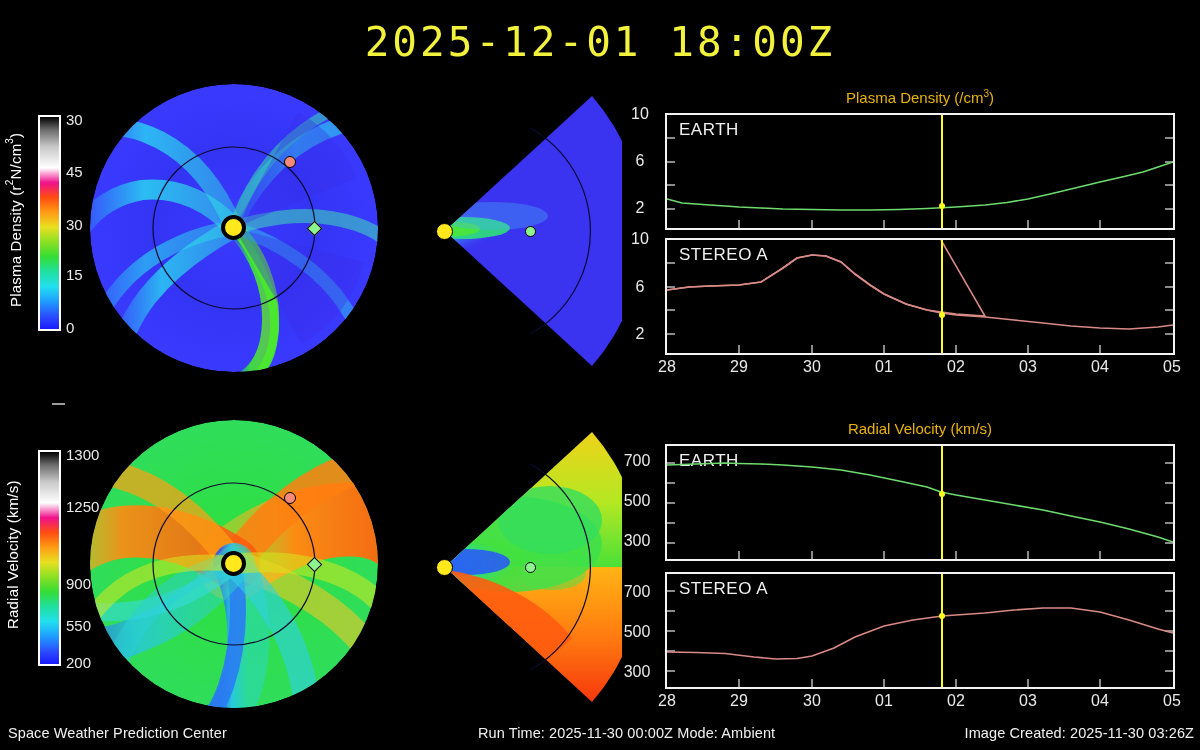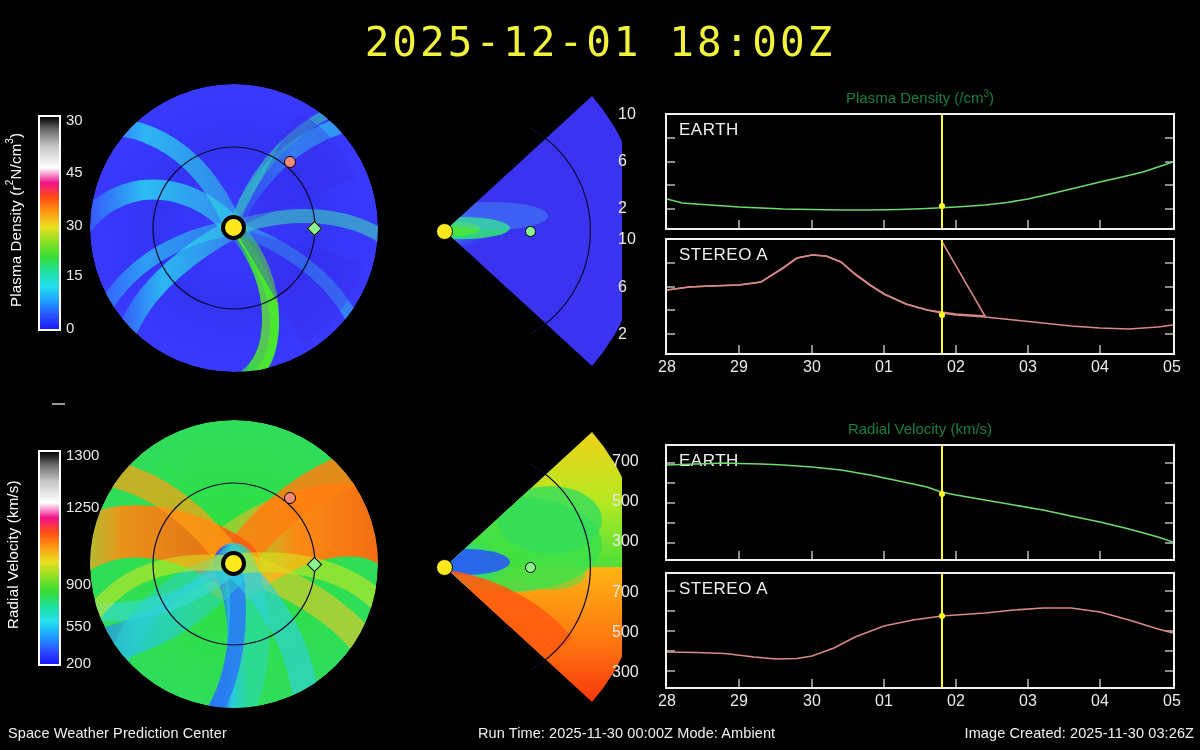--- a/index.html
+++ b/index.html
@@ -25,26 +25,26 @@
   .sun{position:absolute;border-radius:50%;background:#ffe81c;
      border:4px solid #000;box-sizing:border-box;}
   .sun-sm{position:absolute;border-radius:50%;background:#ffe81c;
      border:1px solid #000;box-sizing:border-box;}
   .earth{position:absolute;background:#8df58d;border:1.5px solid #000;
      box-sizing:border-box;transform:rotate(45deg);}
   .stereo{position:absolute;background:#fa8a78;border:1.5px solid #000;
      box-sizing:border-box;border-radius:50%;}
 
   
-  .ts-title{position:absolute;font-size:15px;color:#15803d;text-align:center;}
+  .ts-title{position:absolute;font-size:15px;color:#eab308;text-align:center;}
   .ts-frame{position:absolute;border:2px solid #f2f2f2;box-sizing:border-box;
      background:#000;overflow:hidden;}
   .ts-label{position:absolute;font-size:17px;color:#f0f0f0;left:12px;top:5px;
      letter-spacing:.5px;}
-  .ytick{position:absolute;font-size:16px;color:#e9e9e9;text-align:left;
+  .ytick{position:absolute;font-size:16px;color:#e9e9e9;text-align:center;
      transform:translateY(-50%);white-space:nowrap;width:44px;}
   .xtick{position:absolute;font-size:16px;color:#e9e9e9;text-align:center;
      transform:translateX(-50%);white-space:nowrap;}
   .nowline{position:absolute;width:2px;background:#ffff1e;top:0;bottom:0;}
   .nowdot{position:absolute;width:6px;height:6px;border-radius:50%;
      background:#ffff1e;transform:translate(-50%,-50%);}
 
   
   .footer{position:absolute;bottom:9px;font-size:14.5px;color:#f0f0f0;
      letter-spacing:.1px;white-space:nowrap;}

